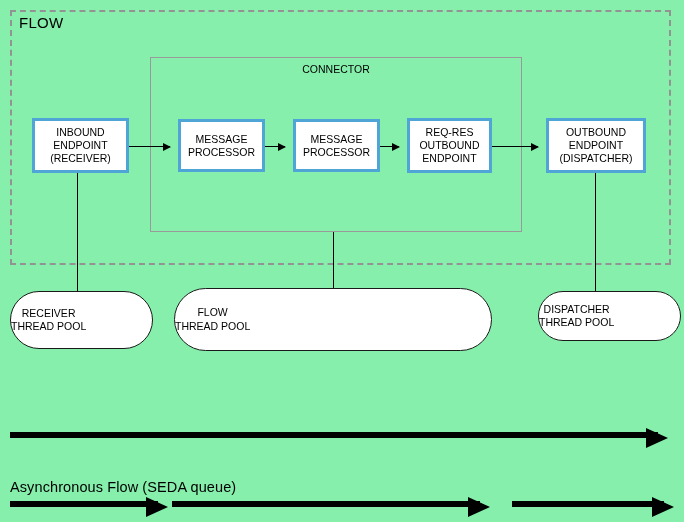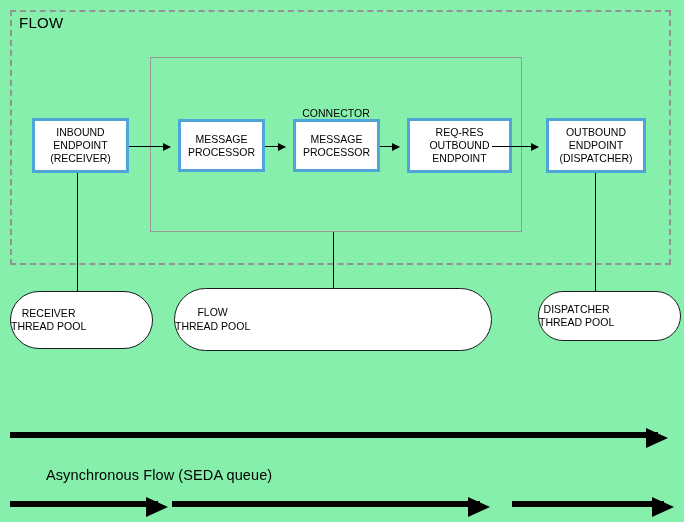--- a/index.html
+++ b/index.html
@@ -54,21 +54,20 @@
   }
   .connector-title {
     position: absolute;
     left: 150px;
     top: 63px;
     width: 372px;
     text-align: center;
     font-size: 10.5px;
     line-height: 13px;
     color: #000;
-    margin-top: 44px;
   }
   .connector-title span { display: block; }
 
   
   .node {
     position: absolute;
     border: 3px solid #4fa6d6;
     background: #ffffff;
     box-sizing: border-box;
     display: flex;
@@ -77,21 +76,21 @@
     text-align: center;
     font-size: 10.5px;
     line-height: 13px;
     color: #000;
   }
   .node .lines span { display: block; white-space: nowrap; }
 
   #node-inbound   { left: 32px;  top: 118px; width: 97px;  height: 55px; }
   #node-mp1       { left: 178px; top: 119px; width: 87px;  height: 53px; }
   #node-mp2       { left: 293px; top: 119px; width: 87px;  height: 53px; }
-  #node-reqres    { left: 407px; top: 118px; width: 105px;  height: 55px; }
+  #node-reqres    { left: 407px; top: 118px; width: 85px;  height: 55px; }
   #node-outbound  { left: 546px; top: 118px; width: 100px; height: 55px; }
 
   
   .link {
     position: absolute;
     height: 0;
     border-top: 1.6px solid #000;
   }
   .link::after {
     content: "";
@@ -139,21 +138,21 @@
 
   
   .legend-label {
     position: absolute;
     font-size: 14.5px;
     color: #000;
     white-space: nowrap;
     letter-spacing: 0.1px;
   }
   #legend-sync-label  { left: 10px; top: 404px; }
-  #legend-async-label { left: 10px; top: 467px; margin-left: 36px; }
+  #legend-async-label { left: 10px; top: 479px; }
 
   .big-arrow {
     position: absolute;
     height: 0;
     border-top: 6px solid #000;
   }
   .big-arrow::after {
     content: "";
     position: absolute;
     right: -10px;

